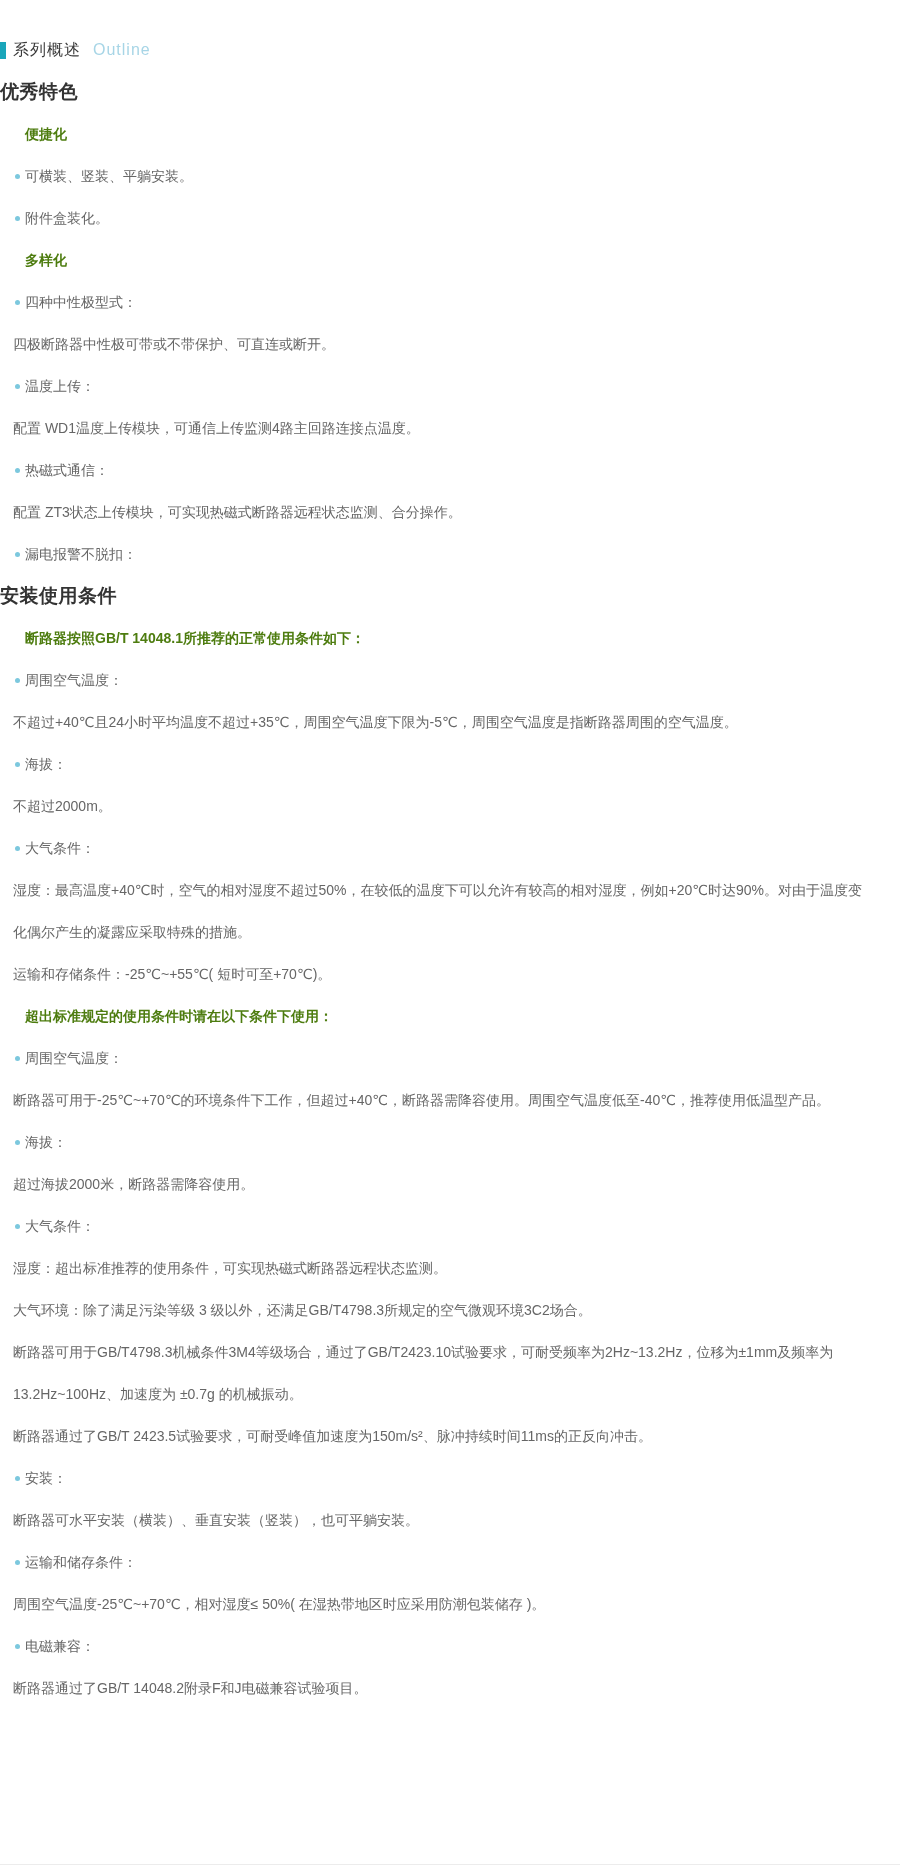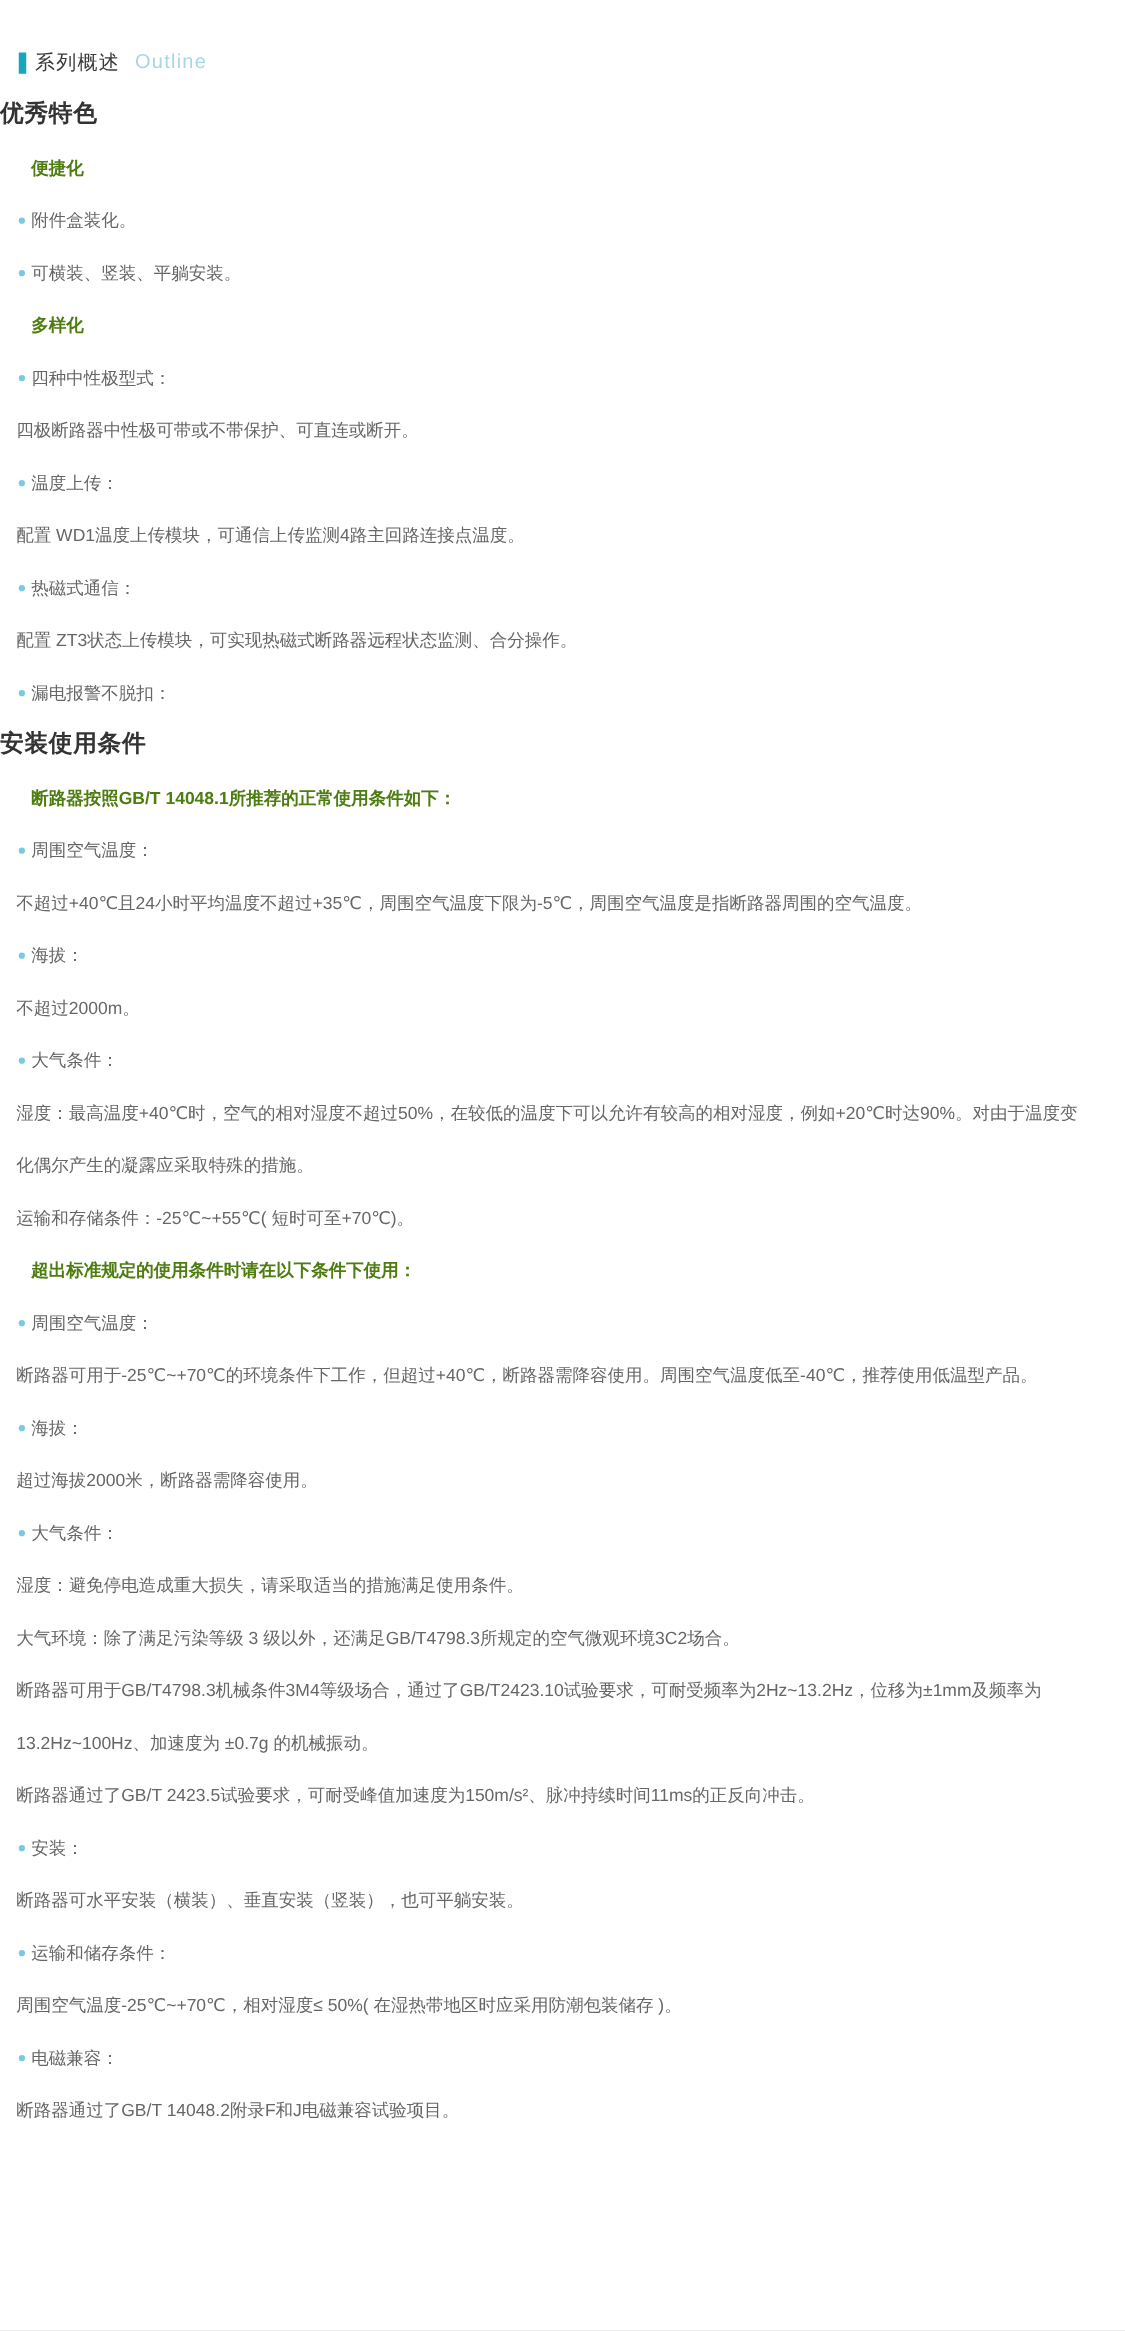--- a/index.html
+++ b/index.html
@@ -17,21 +17,20 @@
     width: 900px;
     min-height: 1865px;
     padding-top: 29px;
     border-bottom: 1px solid #ececec;
   }
   
   .section-header {
     display: flex;
     align-items: center;
     height: 42px;
-    padding-left: 15px;
   }
   .accent-bar {
     width: 6px;
     height: 17px;
     background: var(--accent, #1aa6ba);
     margin-right: 7px;
   }
   .title-zh {
     font-size: 16px;
     color: #3a3a3a;
@@ -93,22 +92,22 @@
   <div class="section-header">
     <span class="accent-bar"></span>
     <span class="title-zh">系列概述</span>
     <span class="title-en">Outline</span>
   </div>
 
   <div id="document-body">
       <section>
         <div class="section-title">优秀特色</div>
         <div class="subheading">便捷化</div>
+        <div class="bullet"><span class="dot"></span><span>可横装、竖装、平躺安装。</span></div>
         <div class="bullet"><span class="dot"></span><span>附件盒装化。</span></div>
-        <div class="bullet"><span class="dot"></span><span>可横装、竖装、平躺安装。</span></div>
         <div class="subheading">多样化</div>
         <div class="bullet"><span class="dot"></span><span>四种中性极型式：</span></div>
         <div class="para">四极断路器中性极可带或不带保护、可直连或断开。</div>
         <div class="bullet"><span class="dot"></span><span>温度上传：</span></div>
         <div class="para">配置 WD1温度上传模块，可通信上传监测4路主回路连接点温度。</div>
         <div class="bullet"><span class="dot"></span><span>热磁式通信：</span></div>
         <div class="para">配置 ZT3状态上传模块，可实现热磁式断路器远程状态监测、合分操作。</div>
         <div class="bullet"><span class="dot"></span><span>漏电报警不脱扣：</span></div>
       </section>
       <section>
@@ -120,21 +119,21 @@
         <div class="para">不超过2000m。</div>
         <div class="bullet"><span class="dot"></span><span>大气条件：</span></div>
         <div class="para">湿度：最高温度+40℃时，空气的相对湿度不超过50%，在较低的温度下可以允许有较高的相对湿度，例如+20℃时达90%。对由于温度变化偶尔产生的凝露应采取特殊的措施。</div>
         <div class="para">运输和存储条件：-25℃~+55℃( 短时可至+70℃)。</div>
         <div class="boldpara">超出标准规定的使用条件时请在以下条件下使用：</div>
         <div class="bullet"><span class="dot"></span><span>周围空气温度：</span></div>
         <div class="para">断路器可用于-25℃~+70℃的环境条件下工作，但超过+40℃，断路器需降容使用。周围空气温度低至-40℃，推荐使用低温型产品。</div>
         <div class="bullet"><span class="dot"></span><span>海拔：</span></div>
         <div class="para">超过海拔2000米，断路器需降容使用。</div>
         <div class="bullet"><span class="dot"></span><span>大气条件：</span></div>
-        <div class="para">湿度：避免停电造成重大损失，请采取适当的措施满足使用条件。</div>
+        <div class="para">湿度：超出标准推荐的使用条件，可实现热磁式断路器远程状态监测。</div>
         <div class="para">大气环境：除了满足污染等级 3 级以外，还满足GB/T4798.3所规定的空气微观环境3C2场合。</div>
         <div class="para">断路器可用于GB/T4798.3机械条件3M4等级场合，通过了GB/T2423.10试验要求，可耐受频率为2Hz~13.2Hz，位移为±1mm及频率为13.2Hz~100Hz、加速度为 ±0.7g 的机械振动。</div>
         <div class="para">断路器通过了GB/T 2423.5试验要求，可耐受峰值加速度为150m/s²、脉冲持续时间11ms的正反向冲击。</div>
         <div class="bullet"><span class="dot"></span><span>安装：</span></div>
         <div class="para">断路器可水平安装（横装）、垂直安装（竖装），也可平躺安装。</div>
         <div class="bullet"><span class="dot"></span><span>运输和储存条件：</span></div>
         <div class="para">周围空气温度-25℃~+70℃，相对湿度≤ 50%( 在湿热带地区时应采用防潮包装储存 )。</div>
         <div class="bullet"><span class="dot"></span><span>电磁兼容：</span></div>
         <div class="para">断路器通过了GB/T 14048.2附录F和J电磁兼容试验项目。</div>
       </section>

